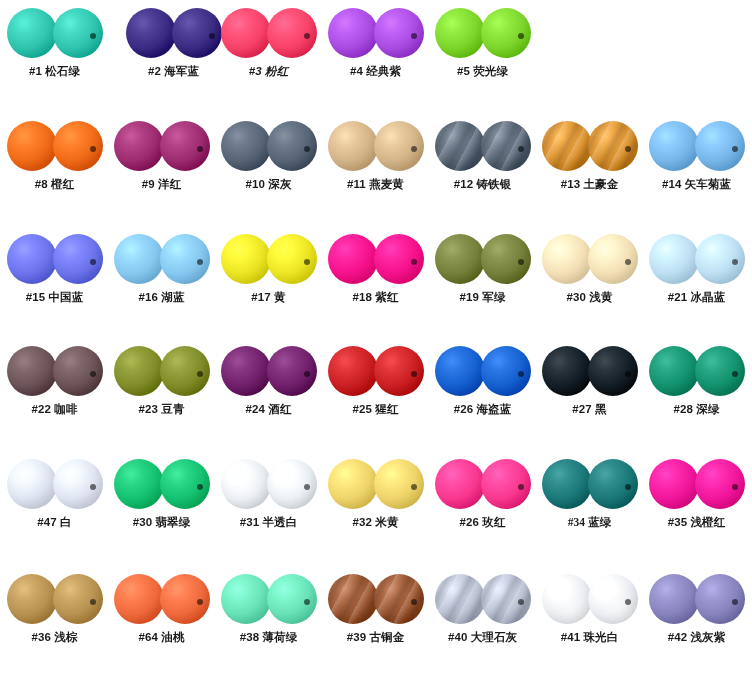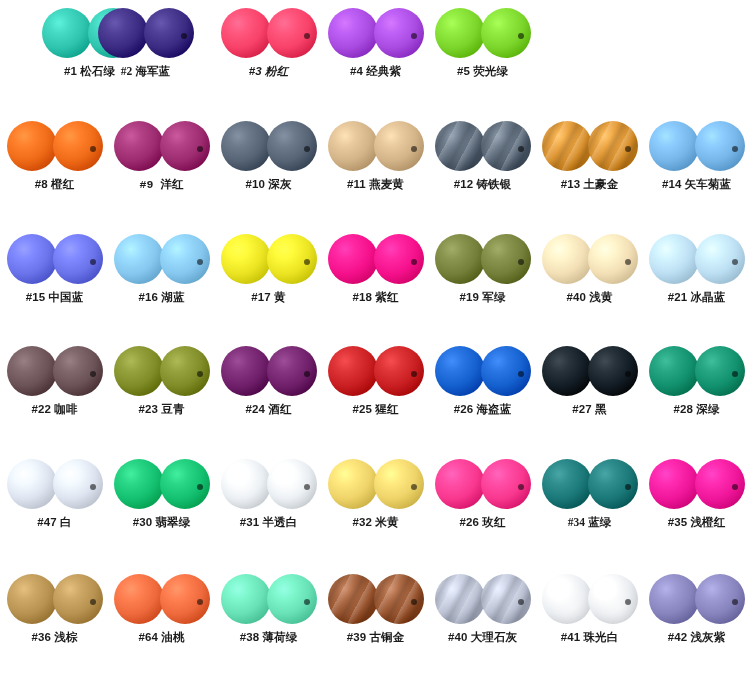--- a/index.html
+++ b/index.html
@@ -56,30 +56,30 @@
     color:#1c1c1c;
     letter-spacing:0.1px;
     white-space:nowrap;
   }
 </style>
 </head>
 <body>
 
 <div id="chart">
     <div class="swatch-row" style="top: 0px;">
-      <div class="swatch-cell" style="left: 1px; margin-left: 35px;">
+      <div class="swatch-cell" style="left: 1px;">
         <div class="bead-pair">
           <div class="bead left" style="background: radial-gradient(circle at 34% 30%, rgb(92, 242, 219) 0%, rgb(68, 218, 195) 22%, rgb(46, 196, 173) 52%, rgb(4, 154, 131) 86%, rgb(0, 122, 99) 100%);"></div>
           <div class="bead right" style="background: radial-gradient(circle at 34% 30%, rgb(92, 242, 219) 0%, rgb(68, 218, 195) 22%, rgb(46, 196, 173) 52%, rgb(4, 154, 131) 86%, rgb(0, 122, 99) 100%);">
             <div class="bead-hole"></div>
           </div>
         </div>
         <div class="swatch-label">#1 松石绿</div>
       </div>
-      <div class="swatch-cell" style="left: 92px; font-family: Liberation Serif, serif;">
+      <div class="swatch-cell" style="left: 120px;">
         <div class="bead-pair">
           <div class="bead left" style="background: radial-gradient(circle at 34% 30%, rgb(104, 88, 176) 0%, rgb(80, 64, 152) 22%, rgb(58, 42, 130) 52%, rgb(16, 0, 88) 86%, rgb(0, 0, 56) 100%);"></div>
           <div class="bead right" style="background: radial-gradient(circle at 34% 30%, rgb(104, 88, 176) 0%, rgb(80, 64, 152) 22%, rgb(58, 42, 130) 52%, rgb(16, 0, 88) 86%, rgb(0, 0, 56) 100%);">
             <div class="bead-hole"></div>
           </div>
         </div>
         <div class="swatch-label">#2 海军蓝</div>
       </div>
       <div class="swatch-cell" style="left: 215px; font-style: italic;">
         <div class="bead-pair">
@@ -112,21 +112,21 @@
     <div class="swatch-row" style="top: 113px;">
       <div class="swatch-cell" style="left: 1px;">
         <div class="bead-pair">
           <div class="bead left" style="background: radial-gradient(circle at 34% 30%, rgb(255, 152, 68) 0%, rgb(255, 128, 44) 22%, rgb(239, 106, 22) 52%, rgb(197, 64, 0) 86%, rgb(165, 32, 0) 100%);"></div>
           <div class="bead right" style="background: radial-gradient(circle at 34% 30%, rgb(255, 152, 68) 0%, rgb(255, 128, 44) 22%, rgb(239, 106, 22) 52%, rgb(197, 64, 0) 86%, rgb(165, 32, 0) 100%);">
             <div class="bead-hole"></div>
           </div>
         </div>
         <div class="swatch-label">#8 橙红</div>
       </div>
-      <div class="swatch-cell" style="left: 108px; font-family: Liberation Mono, monospace;">
+      <div class="swatch-cell" style="left: 108px;">
         <div class="bead-pair">
           <div class="bead left" style="background: radial-gradient(circle at 34% 30%, rgb(202, 89, 158) 0%, rgb(178, 65, 134) 22%, rgb(156, 43, 112) 52%, rgb(114, 1, 70) 86%, rgb(82, 0, 38) 100%);"></div>
           <div class="bead right" style="background: radial-gradient(circle at 34% 30%, rgb(202, 89, 158) 0%, rgb(178, 65, 134) 22%, rgb(156, 43, 112) 52%, rgb(114, 1, 70) 86%, rgb(82, 0, 38) 100%);">
             <div class="bead-hole"></div>
           </div>
         </div>
         <div class="swatch-label">#9 洋红</div>
       </div>
       <div class="swatch-cell" style="left: 215px;">
         <div class="bead-pair">
@@ -220,21 +220,21 @@
         </div>
         <div class="swatch-label">#19 军绿</div>
       </div>
       <div class="swatch-cell" style="left: 536px;">
         <div class="bead-pair">
           <div class="bead left" style="background: radial-gradient(circle at 34% 30%, rgb(255, 255, 228) 0%, rgb(255, 245, 204) 22%, rgb(243, 223, 182) 52%, rgb(201, 181, 140) 86%, rgb(169, 149, 108) 100%);"></div>
           <div class="bead right" style="background: radial-gradient(circle at 34% 30%, rgb(255, 255, 228) 0%, rgb(255, 245, 204) 22%, rgb(243, 223, 182) 52%, rgb(201, 181, 140) 86%, rgb(169, 149, 108) 100%);">
             <div class="bead-hole"></div>
           </div>
         </div>
-        <div class="swatch-label">#40 浅黄</div>
+        <div class="swatch-label">#30 浅黄</div>
       </div>
       <div class="swatch-cell" style="left: 643px;">
         <div class="bead-pair">
           <div class="bead left" style="background: radial-gradient(circle at 34% 30%, rgb(234, 255, 255) 0%, rgb(210, 244, 255) 22%, rgb(188, 222, 242) 52%, rgb(146, 180, 200) 86%, rgb(114, 148, 168) 100%);"></div>
           <div class="bead right" style="background: radial-gradient(circle at 34% 30%, rgb(234, 255, 255) 0%, rgb(210, 244, 255) 22%, rgb(188, 222, 242) 52%, rgb(146, 180, 200) 86%, rgb(114, 148, 168) 100%);">
             <div class="bead-hole"></div>
           </div>
         </div>
         <div class="swatch-label">#21 冰晶蓝</div>
       </div>

